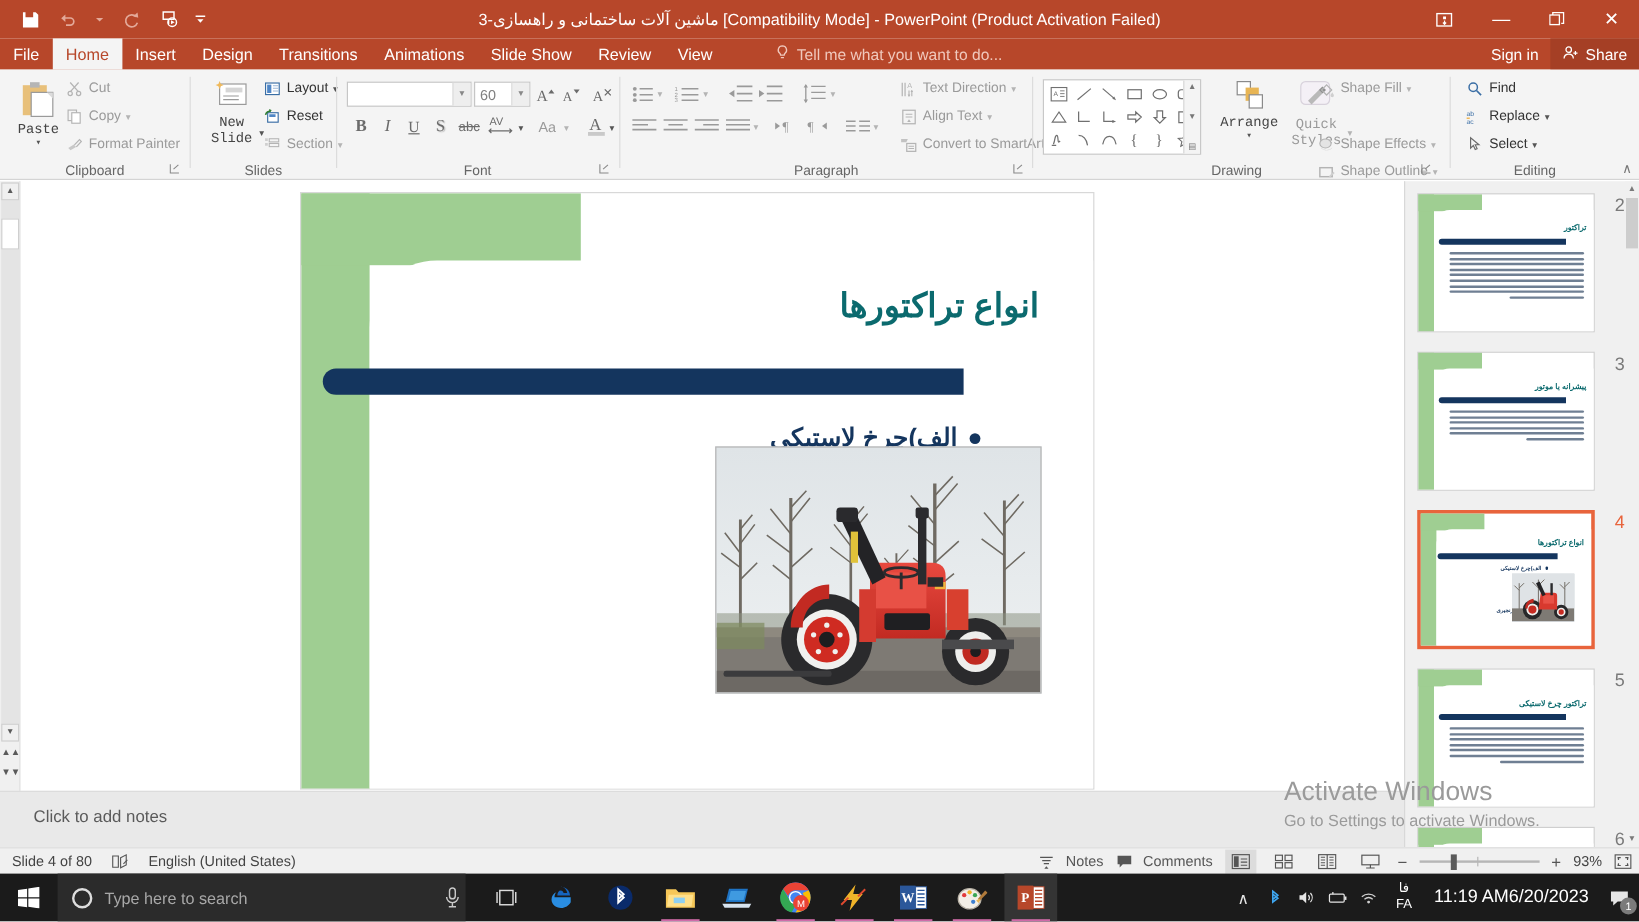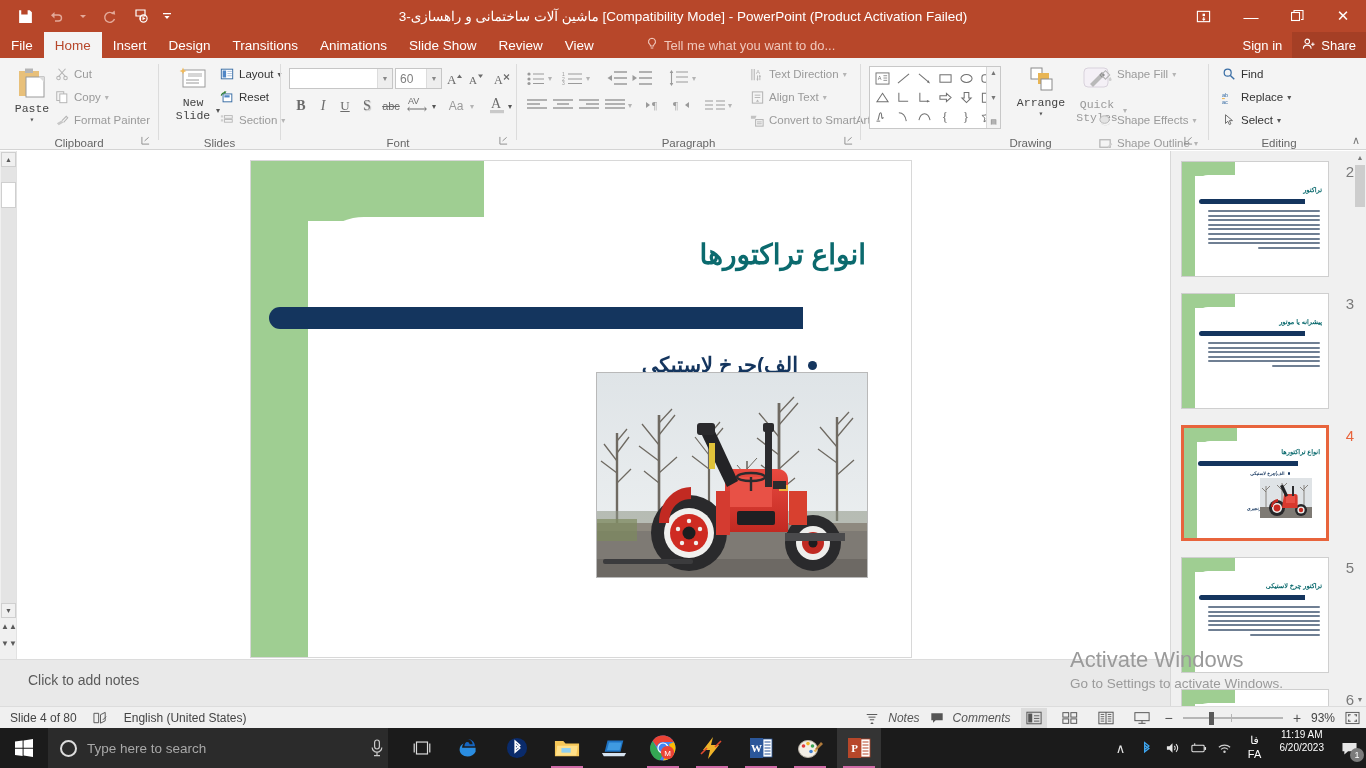--- a/index.html
+++ b/index.html
@@ -162,21 +162,21 @@
     background: #e9e9e9; border-top: 1px solid #dcdcdc; }
   .notes-text { position: absolute; left: 28px; top: 12px; font-size: 14px; color: #5a5a5a; }
 
   
   .statusbar { position: absolute; left: 0; top: 706px; width: 1366px; height: 22px;
     background: #f0f0f0; border-top: 1px solid #dcdcdc; }
   .sb-left { position: absolute; left: 10px; top: 0; height: 22px; display: flex;
     align-items: center; gap: 16px; font-size: 12px; color: #444; }
   .sb-right { position: absolute; right: 6px; top: 0; height: 22px; display: flex;
     align-items: center; gap: 10px; font-size: 12px; color: #444; }
-  .sb-icon { display: flex; align-items: center; justify-content: center; color: #555; font-style: italic; }
+  .sb-icon { display: flex; align-items: center; justify-content: center; color: #555; }
   .viewbtn { width: 26px; height: 20px; display: flex; align-items: center; justify-content: center; }
   .viewbtn.active { background: #dcdcdc; }
   .zoomslider { position: relative; width: 100px; height: 14px; display: flex; align-items: center; }
   .zs-track { position: absolute; left: 0; top: 6px; width: 100px; height: 2px; background: #b6b6b6; }
   .zs-mid { position: absolute; left: 48px; top: 3px; width: 1px; height: 8px; background: #b6b6b6; }
   .zs-knob { position: absolute; left: 26px; top: 1px; width: 5px; height: 13px; background: #5a5a5a; }
 
   
   .watermark { position: absolute; left: 1070px; top: 648px; width: 300px;
     color: #9a9a9a; pointer-events: none; }
@@ -194,22 +194,22 @@
   .srch-text { font-size: 13.5px; color: #a8a8a8; }
   .tb-icon { position: absolute; top: 0; width: 44px; height: 40px;
     display: flex; align-items: center; justify-content: center; }
   .tb-open::after { content: ''; position: absolute; bottom: 0; left: 6px; width: 32px; height: 2px;
     background: #d06ba8; }
   .tray { position: absolute; right: 0; top: 0; height: 40px; display: flex; align-items: center; }
   .tray-icon { width: 26px; height: 40px; display: flex; align-items: center; justify-content: center;
     color: #e6e6e6; font-size: 13px; }
   .tray-lang { width: 34px; height: 40px; display: flex; flex-direction: column;
     align-items: center; justify-content: center; color: #fff; font-size: 11px; line-height: 1.25; }
-  .tray-clock { height: 40px; display: flex; flex-direction: column; align-items: center;
-    color: #fff; font-size: 10px; line-height: 1.3; padding: 0 8px; }
+  .tray-clock { height: 40px; display: flex; flex-direction: row; align-items: center;
+    justify-content: center; color: #fff; font-size: 15px; line-height: 1.3; padding: 0 8px; }
   .tray-action { width: 34px; height: 40px; position: relative;
     display: flex; align-items: center; justify-content: center; }
   .badge { position: absolute; right: 2px; bottom: 6px; width: 14px; height: 14px; border-radius: 50%;
     background: #7b7b7b; color: #fff; font-size: 9px; display: flex; align-items: center;
     justify-content: center; }
 </style>
 </head>
 <body>
 
 <div id="app">

